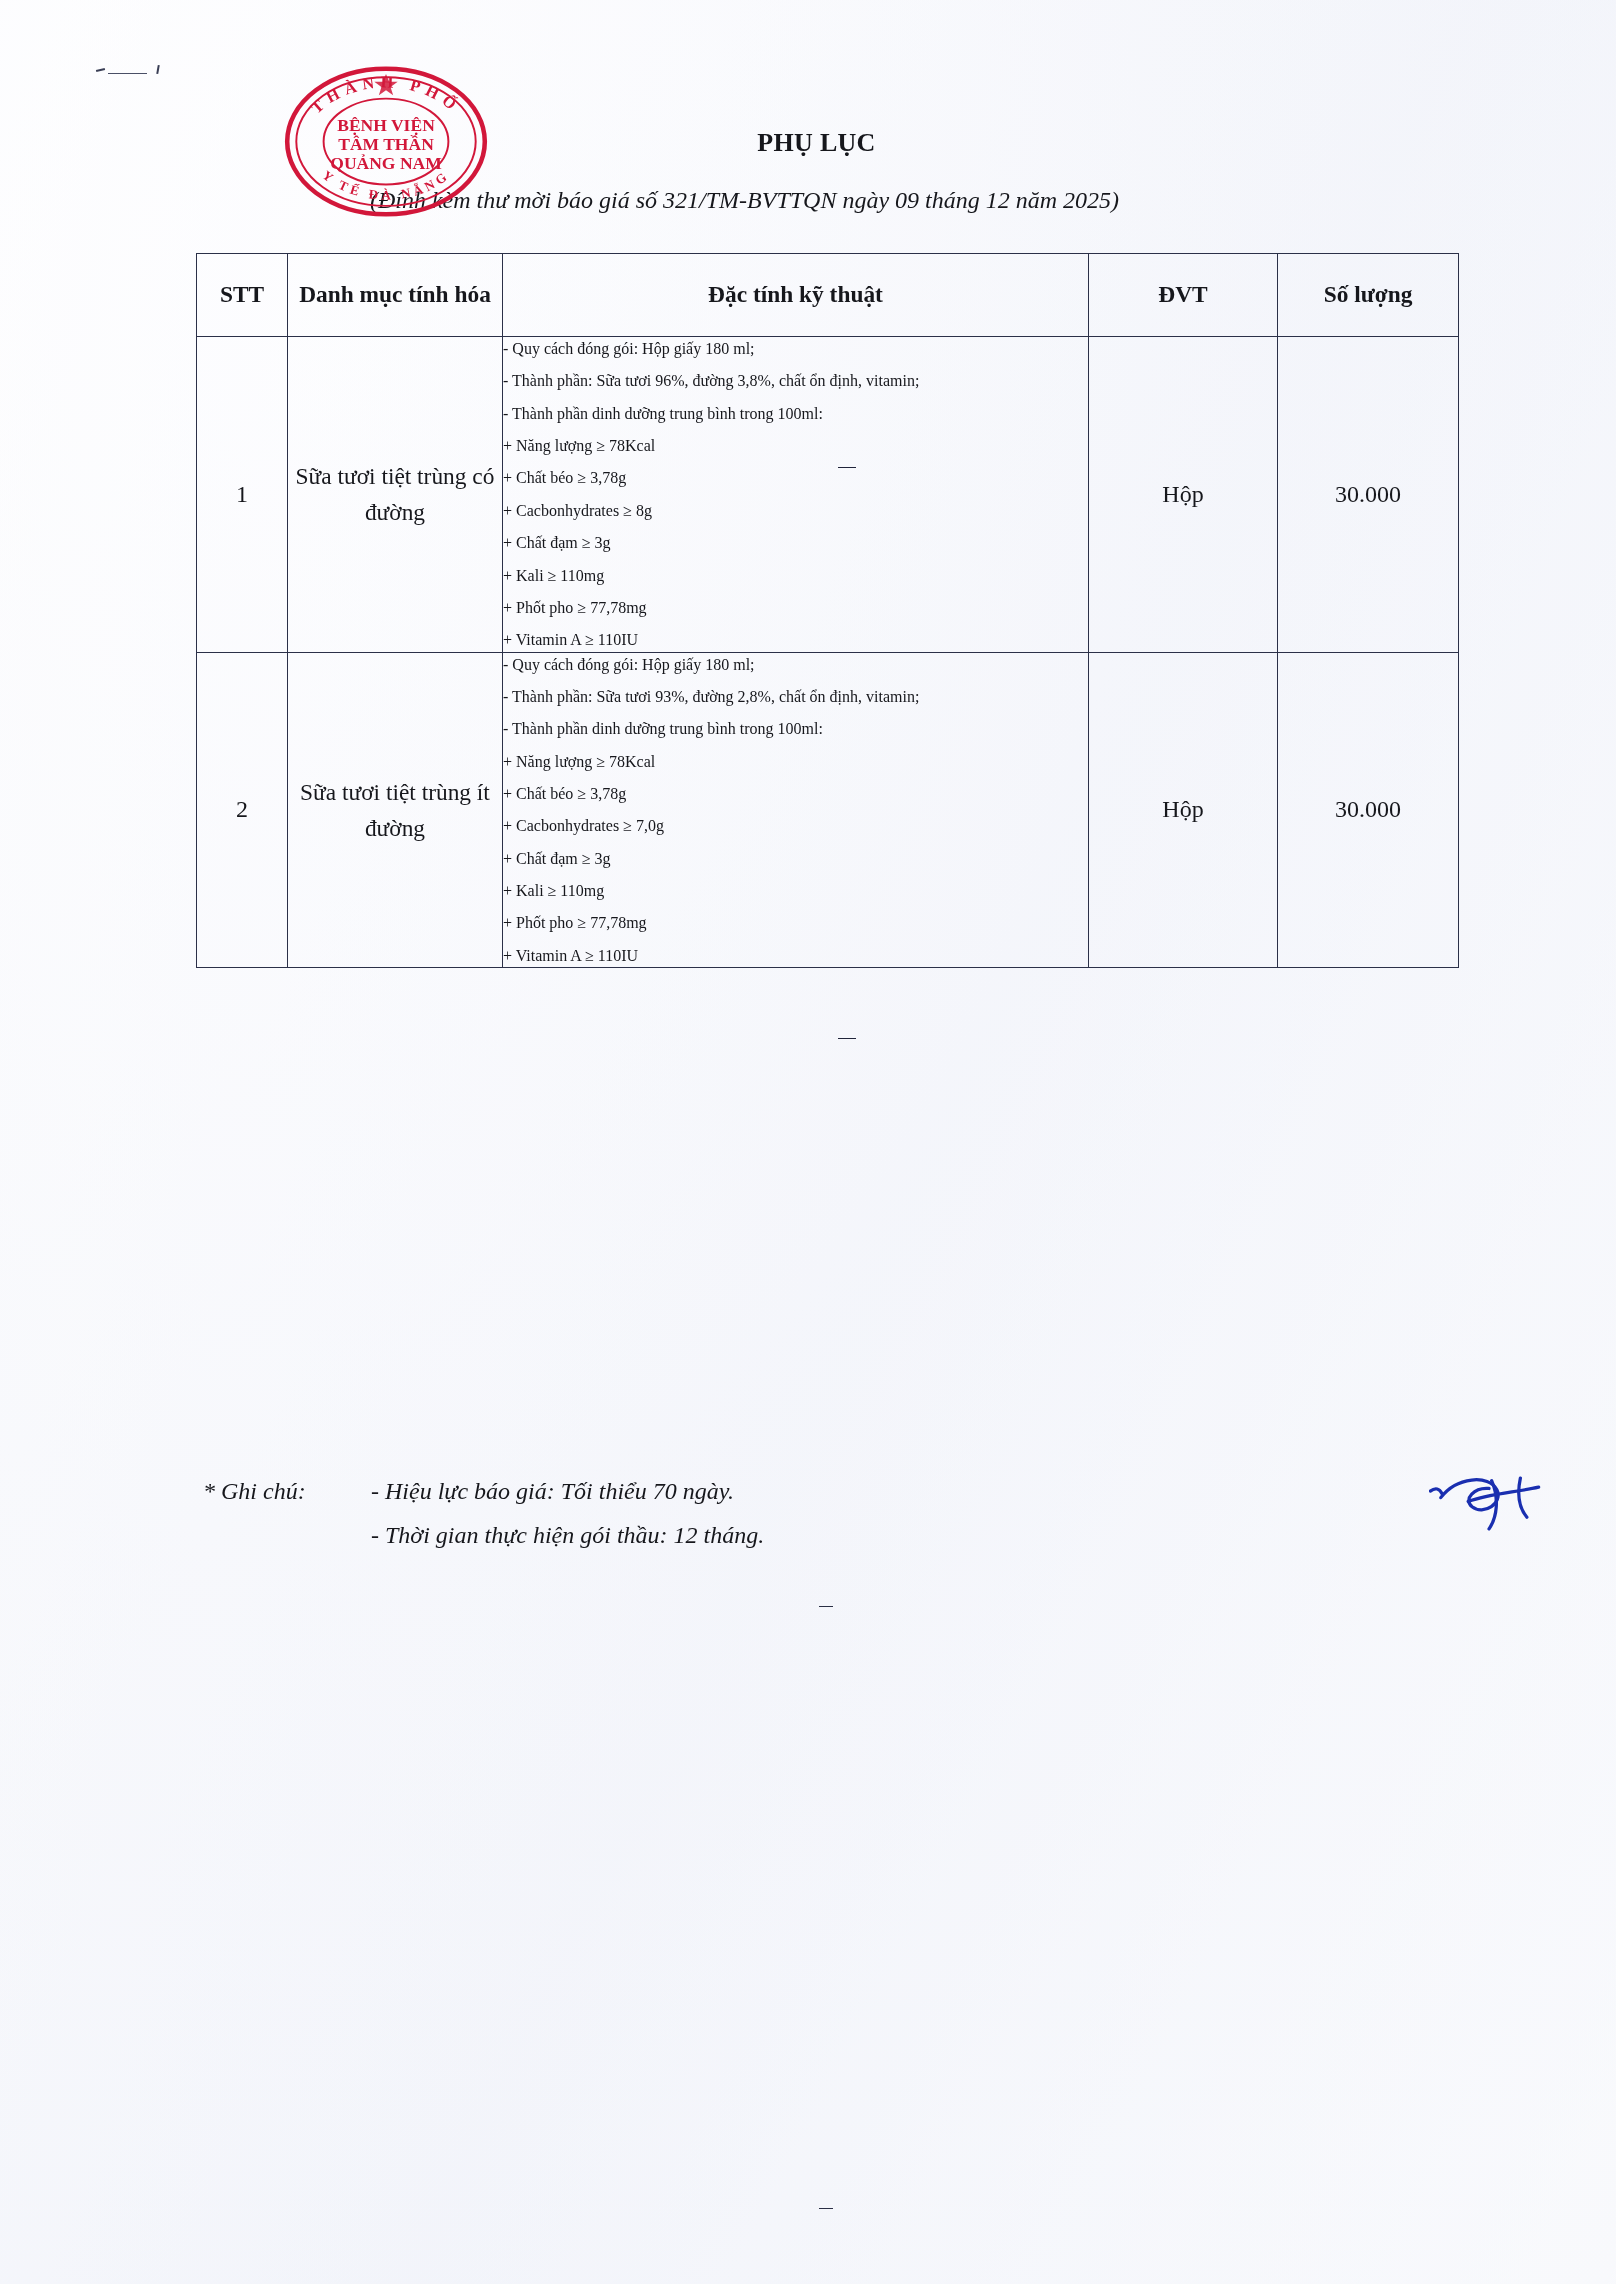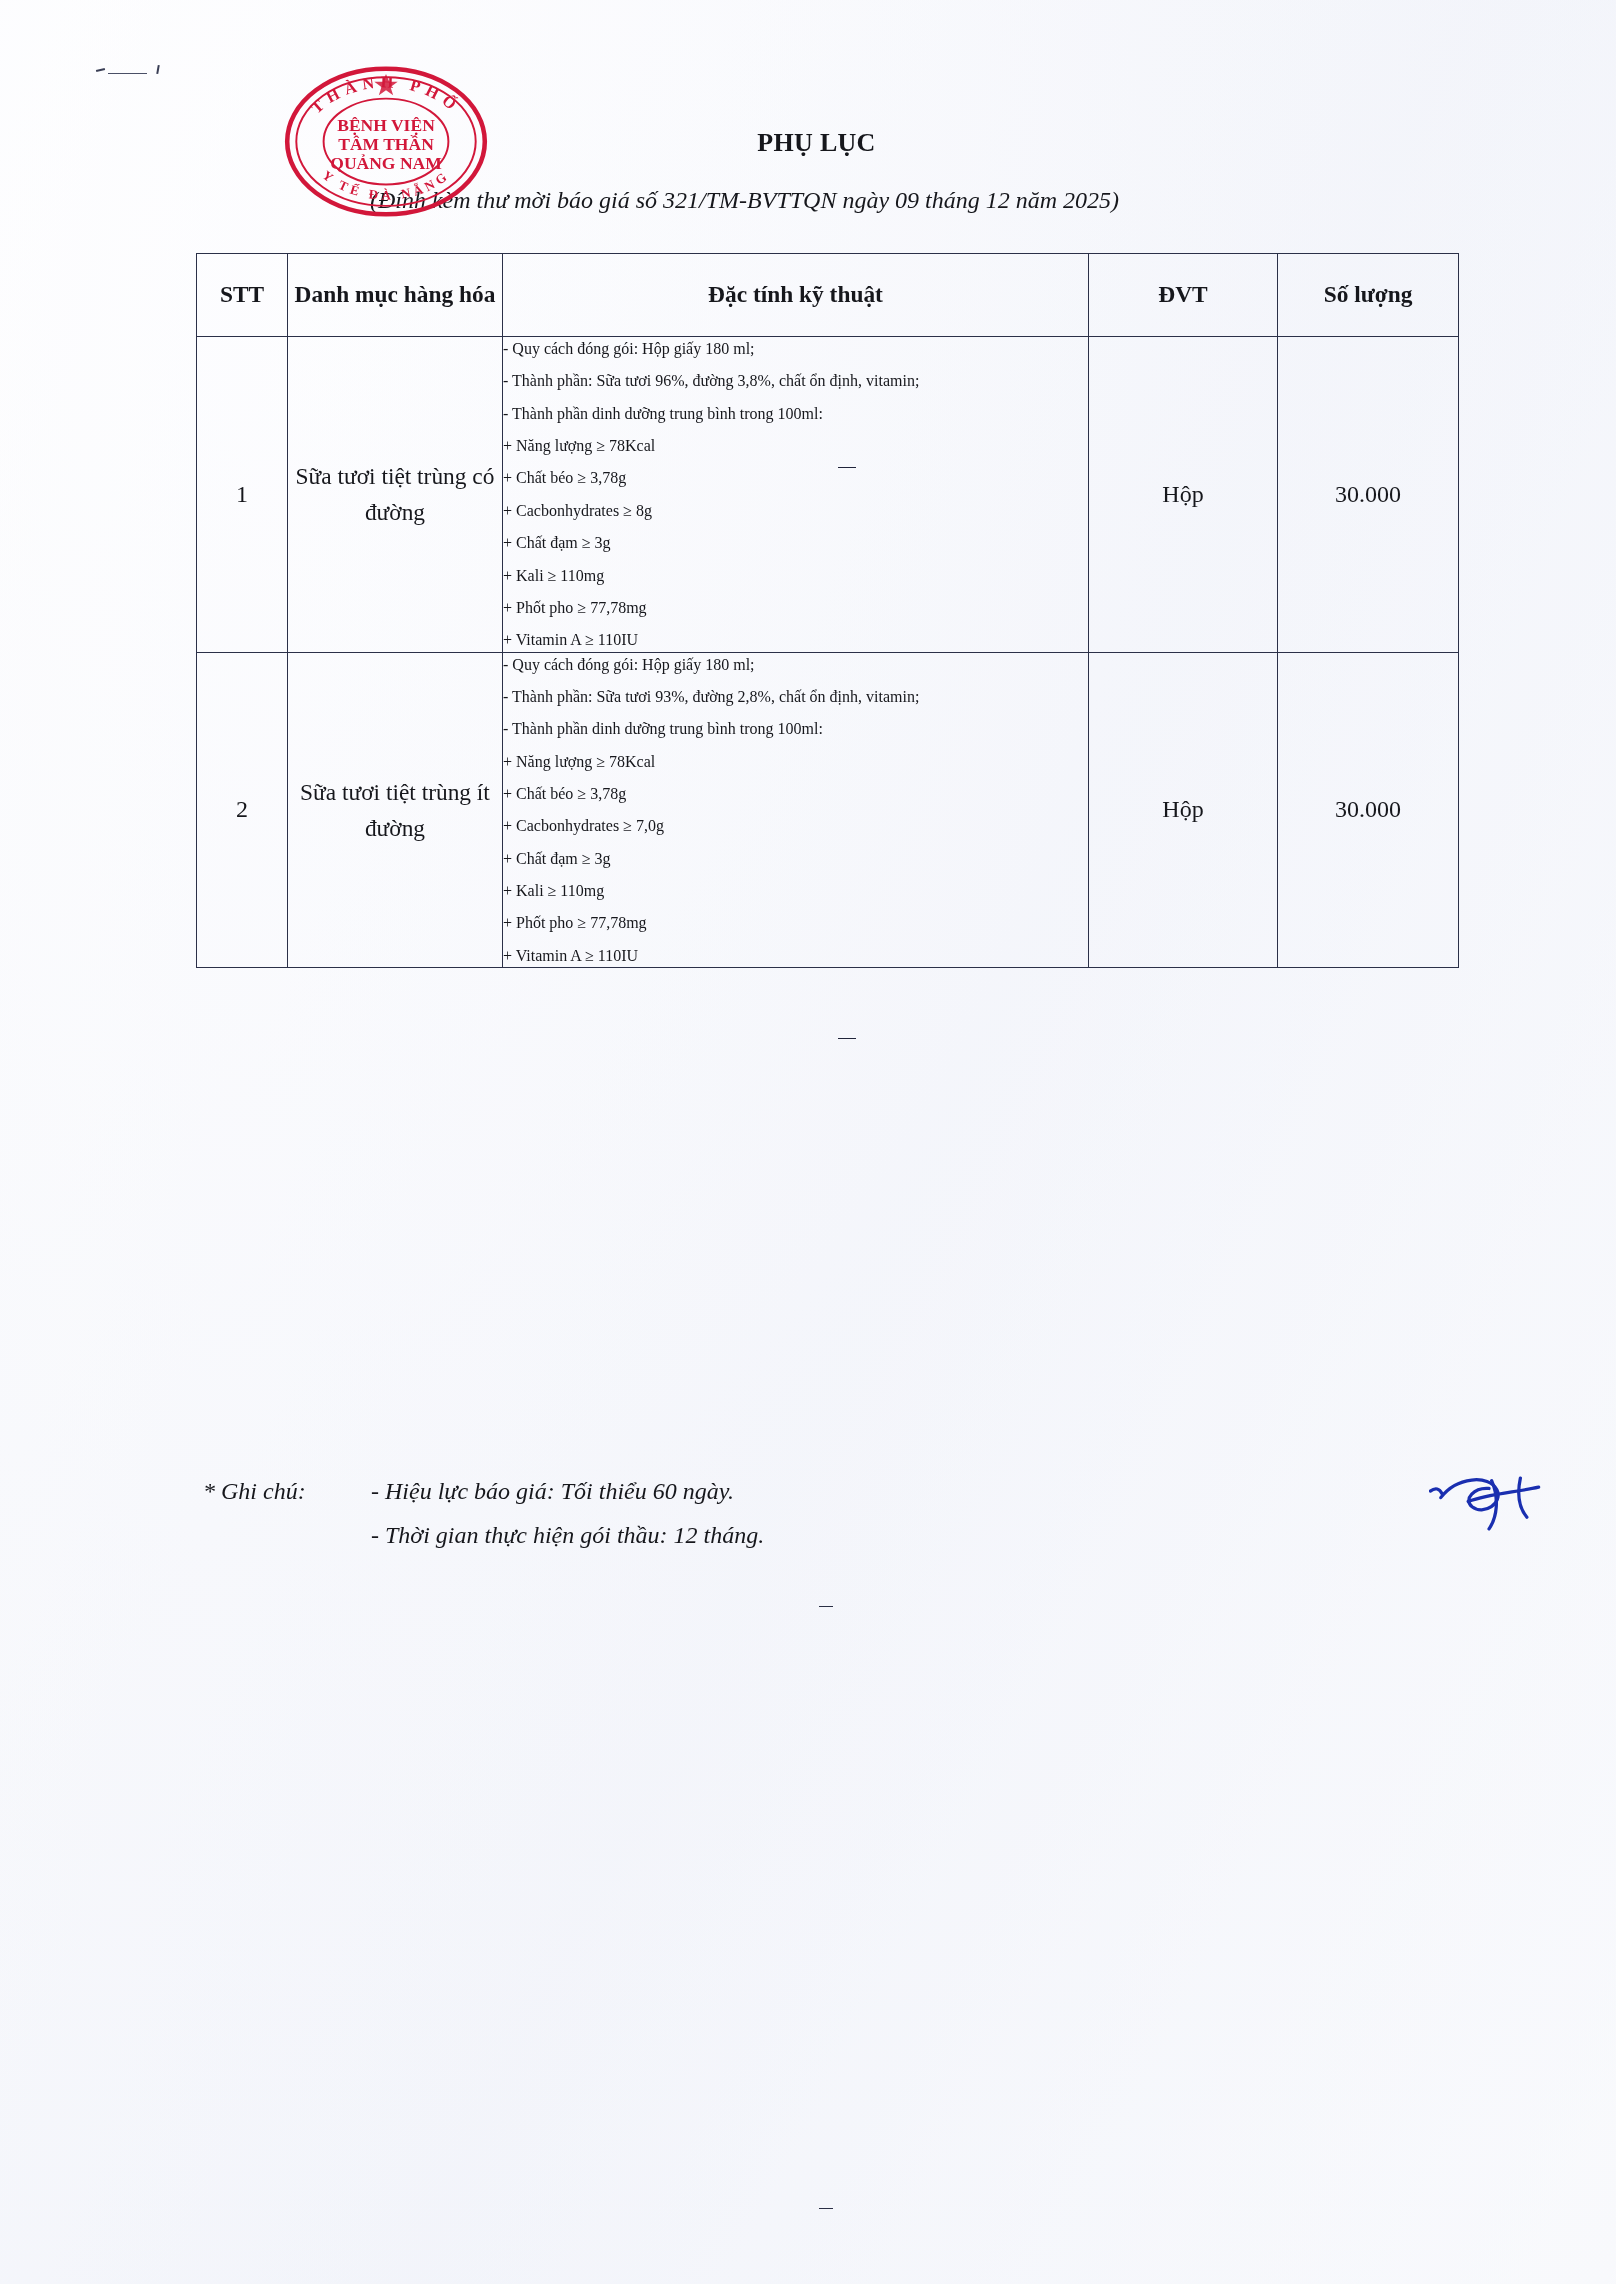--- a/index.html
+++ b/index.html
@@ -212,21 +212,21 @@
     <colgroup>
       <col class="col-stt">
         <col class="col-name">
         <col class="col-spec">
         <col class="col-dvt">
         <col class="col-qty">
     </colgroup>
     <thead>
       <tr>
         <th>STT</th>
-        <th>Danh mục hàng hóa</th>
+        <th>Danh mục tính hóa</th>
         <th>Đặc tính kỹ thuật</th>
         <th>ĐVT</th>
         <th>Số lượng</th>
       </tr>
     </thead>
     <tbody>
       <tr>
         <td class="c-stt">1</td>
         <td class="c-name">Sữa tươi tiệt trùng có đường</td>
         <td class="c-spec">
@@ -261,21 +261,21 @@
         </td>
         <td class="c-dvt">Hộp</td>
         <td class="c-qty">30.000</td>
       </tr>
     </tbody>
   </table>
 
   <div class="notes">
     <div class="row">
       <div class="lab">* Ghi chú:</div>
-      <div>- Hiệu lực báo giá: Tối thiểu 60 ngày.</div>
+      <div>- Hiệu lực báo giá: Tối thiểu 70 ngày.</div>
     </div>
     <div class="row indent">
       <div class="lab"></div>
       <div>- Thời gian thực hiện gói thầu: 12 tháng.</div>
     </div>
   </div>
 
   <div class="seal">
     <svg width="234" height="163" viewBox="0 0 360 250">
       <g transform="translate(180,125)">

